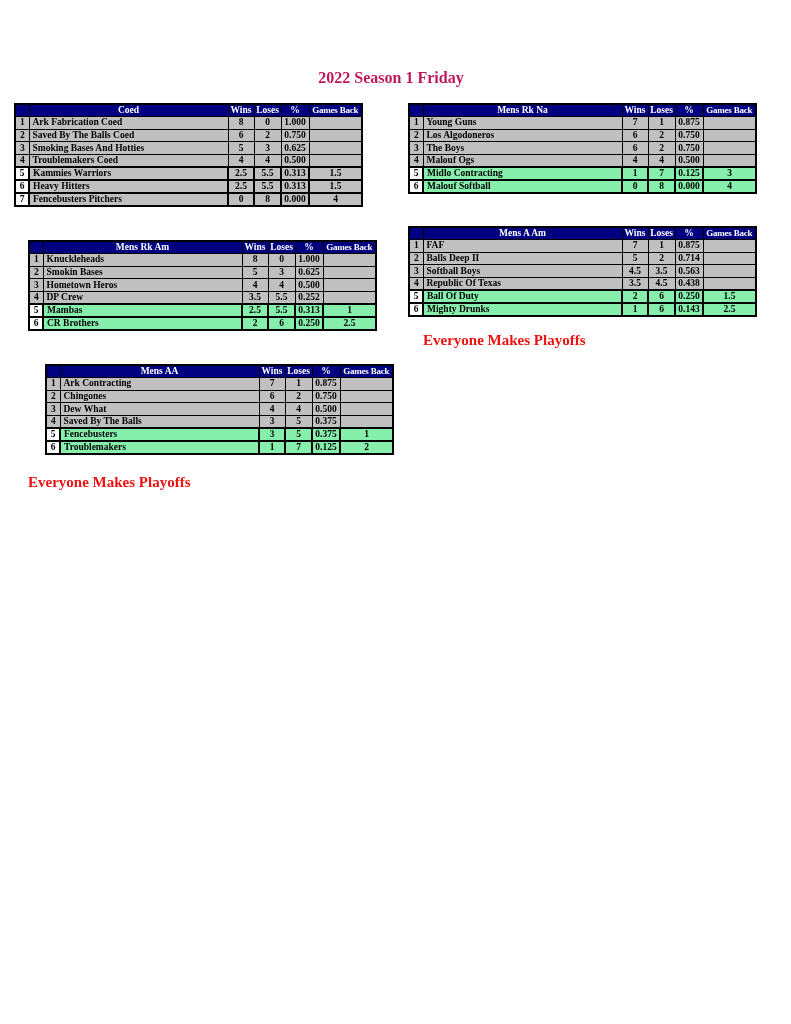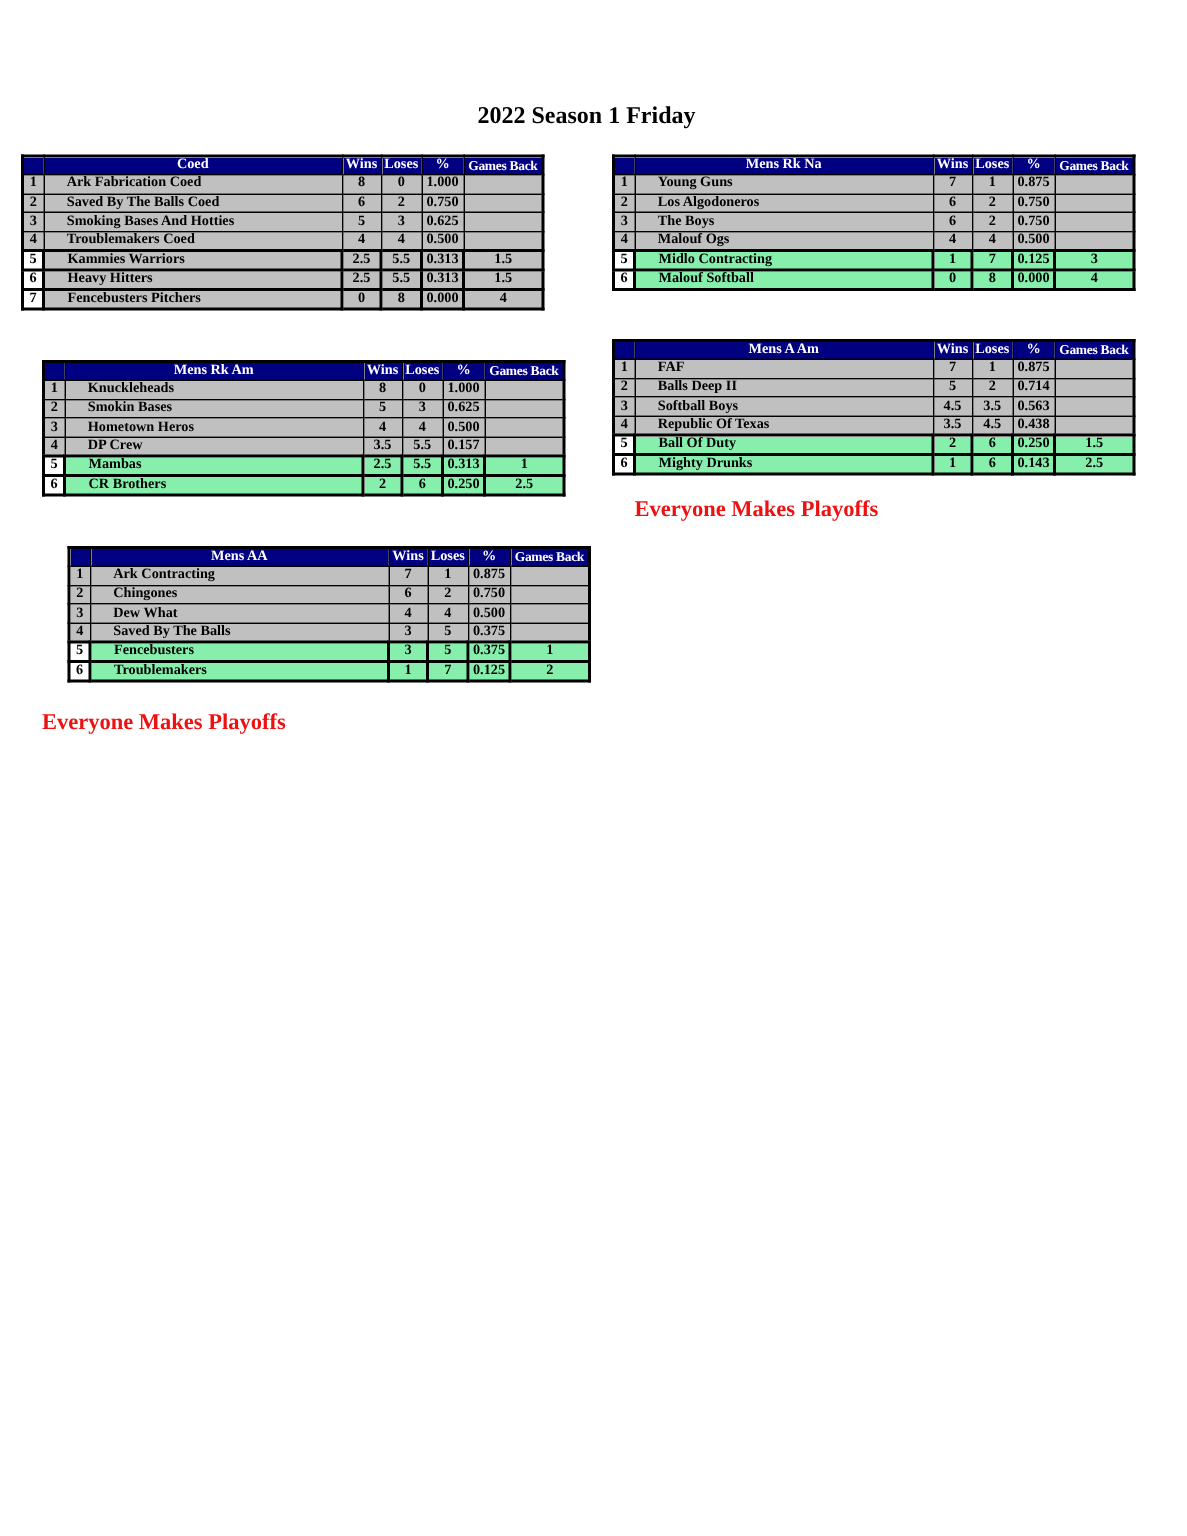--- a/index.html
+++ b/index.html
@@ -6,21 +6,21 @@
   html, body { background: #ffffff; }
   body {
     width: 791px; height: 1024px;
     position: relative;
     font-family: "Liberation Serif", serif;
     overflow: hidden;
   }
   .page-title {
     position: absolute; top: 69px; left: 0; width: 782px;
     text-align: center;
-    font-size: 16px; font-weight: bold; color: #000000;
+    font-size: 16px; font-weight: bold; color: #be185d;
     font-family: "Liberation Serif", serif;
   }
   .standings { position: absolute; }
   #table-0 { left: 14px;  top: 103px; }
   #table-1 { left: 408px; top: 103px; }
   #table-2 { left: 14px;  top: 240px; margin-left: 14px; }
   #table-3 { left: 408px; top: 226px; }
   #table-4 { left: 14px;  top: 364px; margin-left: 31px; }
 
   table.standings-table {
@@ -46,21 +46,21 @@
     white-space: nowrap;
     font-family: "Liberation Serif", serif;
   }
   tr.head th {
     background: var(--header-bg, #000080);
     color: var(--header-text, #ffffff);
     text-align: center;
     font-size: 9.5px;
   }
   tr.head th.gb-h { font-size: 9px; letter-spacing: -0.2px; }
-  td.team { text-align: left; padding-left: 15px; }
+  td.team { text-align: left; padding-left: 3px; }
   td.rank, td.num { text-align: center; }
   tr.bg-gray  td { background: var(--row-gray, #C0C0C0); }
   tr.bg-white td { background: #86efac; }
   tr.bold td { border-width: 2px; }
   tr.bold td.rank { background: #ffffff; }
 
   .playoff-note {
     position: absolute;
     font-family: Liberation Serif, serif;
     font-weight: bold;
@@ -266,21 +266,21 @@
             <td class="num">4</td>
             <td class="num">4</td>
             <td class="num">0.500</td>
             <td class="num"></td>
           </tr>
           <tr class="row bg-gray">
             <td class="rank">4</td>
             <td class="team">DP Crew</td>
             <td class="num">3.5</td>
             <td class="num">5.5</td>
-            <td class="num">0.157</td>
+            <td class="num">0.252</td>
             <td class="num"></td>
           </tr>
           <tr class="row bold bg-white">
             <td class="rank">5</td>
             <td class="team">Mambas</td>
             <td class="num">2.5</td>
             <td class="num">5.5</td>
             <td class="num">0.313</td>
             <td class="num">1</td>
           </tr>

